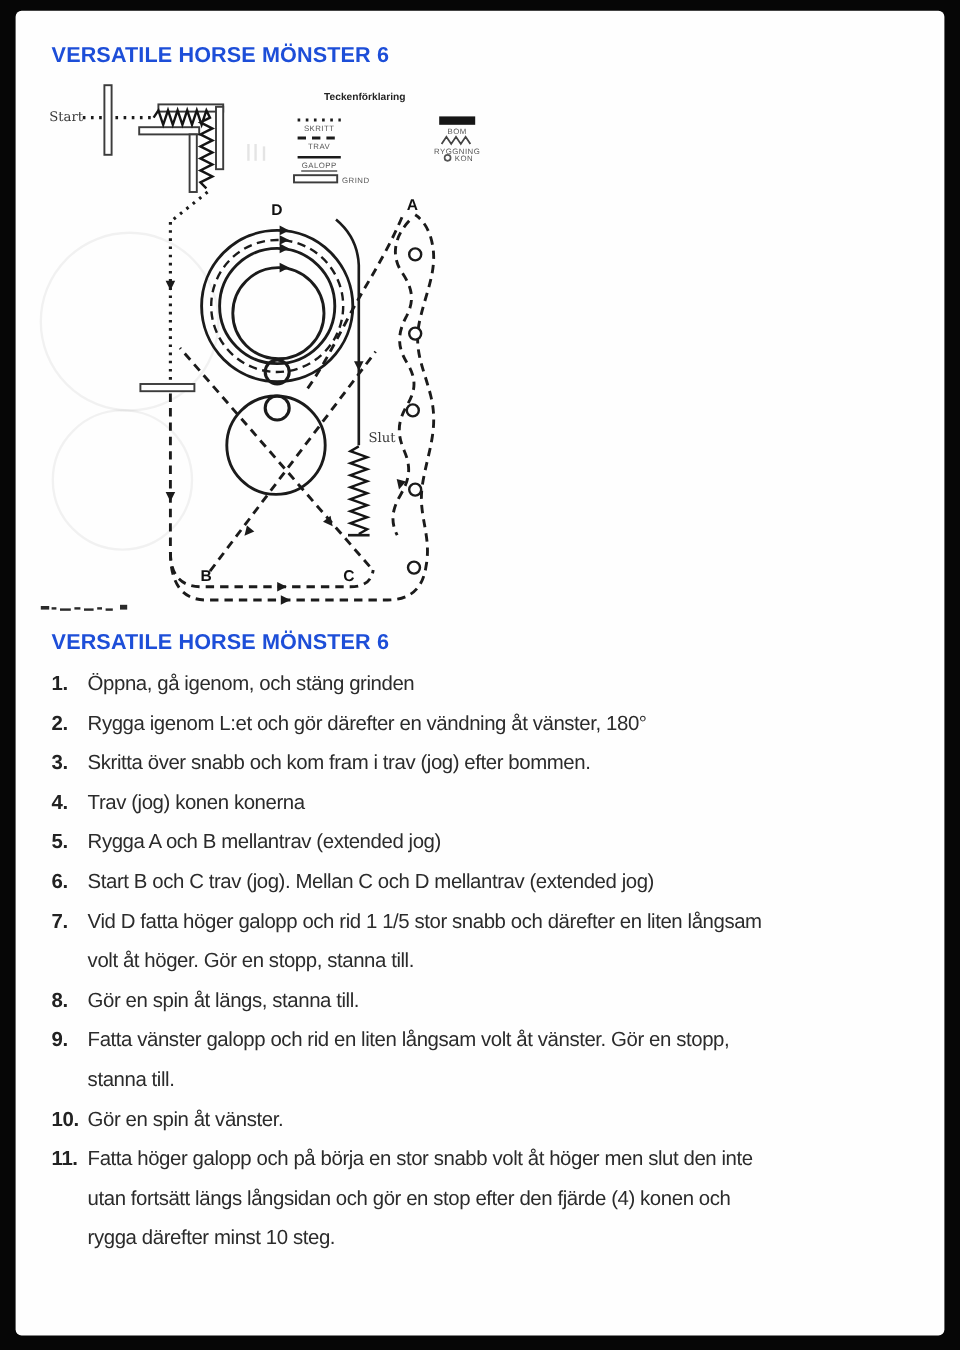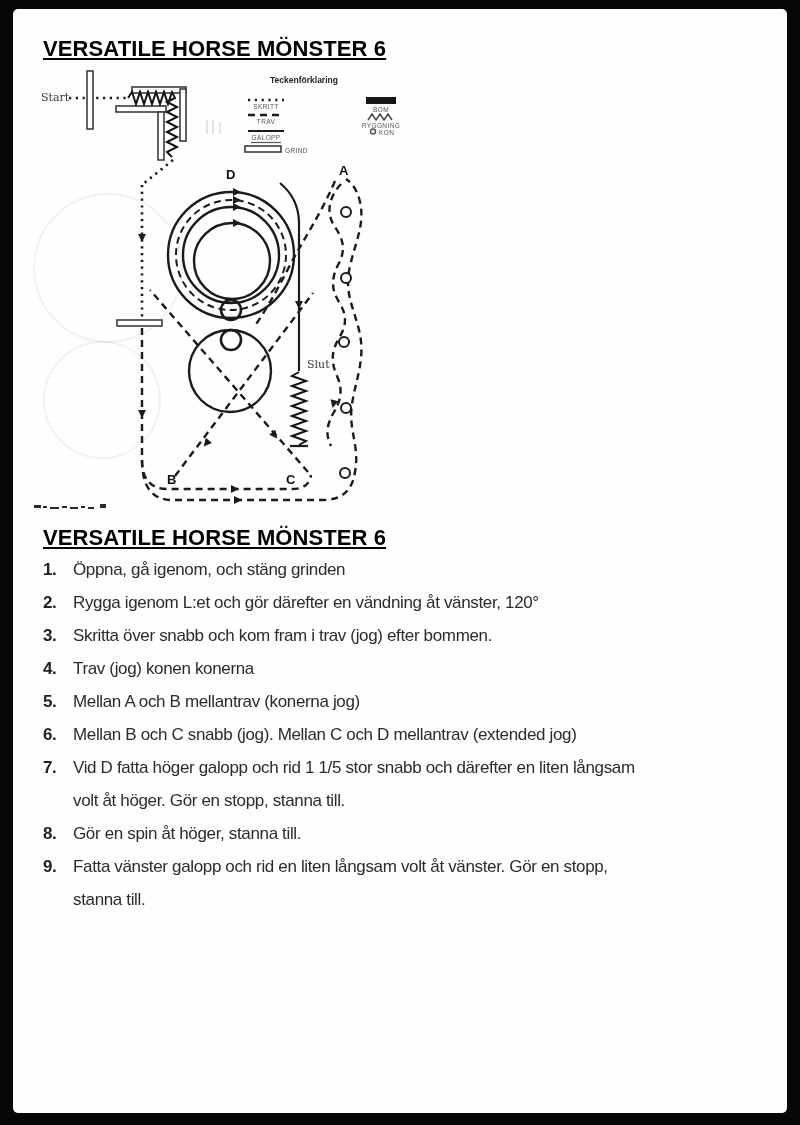--- a/index.html
+++ b/index.html
@@ -1,21 +1,21 @@
 <!DOCTYPE html>
 <html><head>
 <meta charset="utf-8">
 <style>
   html,body{margin:0;padding:0;background:#060606;}
   .viewport{position:relative;width:800px;height:1125px;background:#060606;overflow:hidden;
             font-family:"Liberation Sans",sans-serif;}
   .page{position:absolute;left:13px;top:9px;width:774px;height:1104px;background:#fefefe;
         border-radius:5px;}
-  .doc-title{position:absolute;left:30px;font-weight:bold;font-size:22px;color:#000000;
-             letter-spacing:.1px;white-space:nowrap;text-decoration:underline;}
+  .doc-title{position:absolute;left:30px;font-weight:bold;font-size:18px;color:#1d4ed8;
+             letter-spacing:.1px;white-space:nowrap;}
   .t1{top:27px;}
   .t2{top:516px;}
   .diagram{position:absolute;left:17px;top:59px;width:370px;height:452px;}
   .list{position:absolute;left:30px;top:544px;width:726px;color:#2b2b2b;
         font-size:17px;line-height:33px;letter-spacing:-.35px;}
   .item{display:flex;}
   .num{flex:0 0 30px;width:30px;font-weight:bold;color:#222;}
   .txt{white-space:pre-line;flex:1;}
   
   .sol{fill:none;stroke:#1b1b1b;stroke-width:2.4;}
@@ -145,48 +145,58 @@
 
     <div class="doc-title t2">VERSATILE HORSE MÖNSTER 6</div>
 
     <div class="list">
       <div class="item">
         <span class="num">1.</span>
         <span class="txt">Öppna, gå igenom, och stäng grinden</span>
       </div>
       <div class="item">
         <span class="num">2.</span>
-        <span class="txt">Rygga igenom L:et och gör därefter en vändning åt vänster, 120°</span>
+        <span class="txt">Rygga igenom L:et och gör därefter en vändning åt vänster, 180°</span>
       </div>
       <div class="item">
         <span class="num">3.</span>
         <span class="txt">Skritta över snabb och kom fram i trav (jog) efter bommen.</span>
       </div>
       <div class="item">
         <span class="num">4.</span>
         <span class="txt">Trav (jog) konen konerna</span>
       </div>
       <div class="item">
         <span class="num">5.</span>
-        <span class="txt">Mellan A och B mellantrav (konerna jog)</span>
+        <span class="txt">Rygga A och B mellantrav (extended jog)</span>
       </div>
       <div class="item">
         <span class="num">6.</span>
-        <span class="txt">Mellan B och C snabb (jog). Mellan C och D mellantrav (extended jog)</span>
+        <span class="txt">Start B och C trav (jog). Mellan C och D mellantrav (extended jog)</span>
       </div>
       <div class="item">
         <span class="num">7.</span>
         <span class="txt">Vid D fatta höger galopp och rid 1 1/5 stor snabb och därefter en liten långsam
 volt åt höger. Gör en stopp, stanna till.</span>
       </div>
       <div class="item">
         <span class="num">8.</span>
-        <span class="txt">Gör en spin åt höger, stanna till.</span>
+        <span class="txt">Gör en spin åt längs, stanna till.</span>
       </div>
       <div class="item">
         <span class="num">9.</span>
         <span class="txt">Fatta vänster galopp och rid en liten långsam volt åt vänster. Gör en stopp,
 stanna till.</span>
       </div>
+      <div class="item">
+        <span class="num">10.</span>
+        <span class="txt">Gör en spin åt vänster.</span>
+      </div>
+      <div class="item">
+        <span class="num">11.</span>
+        <span class="txt">Fatta höger galopp och på börja en stor snabb volt åt höger men slut den inte
+utan fortsätt längs långsidan och gör en stop efter den fjärde (4) konen och
+rygga därefter minst 10 steg.</span>
+      </div>
     </div>
 
   </div>
 </div>
 
 </body></html>

